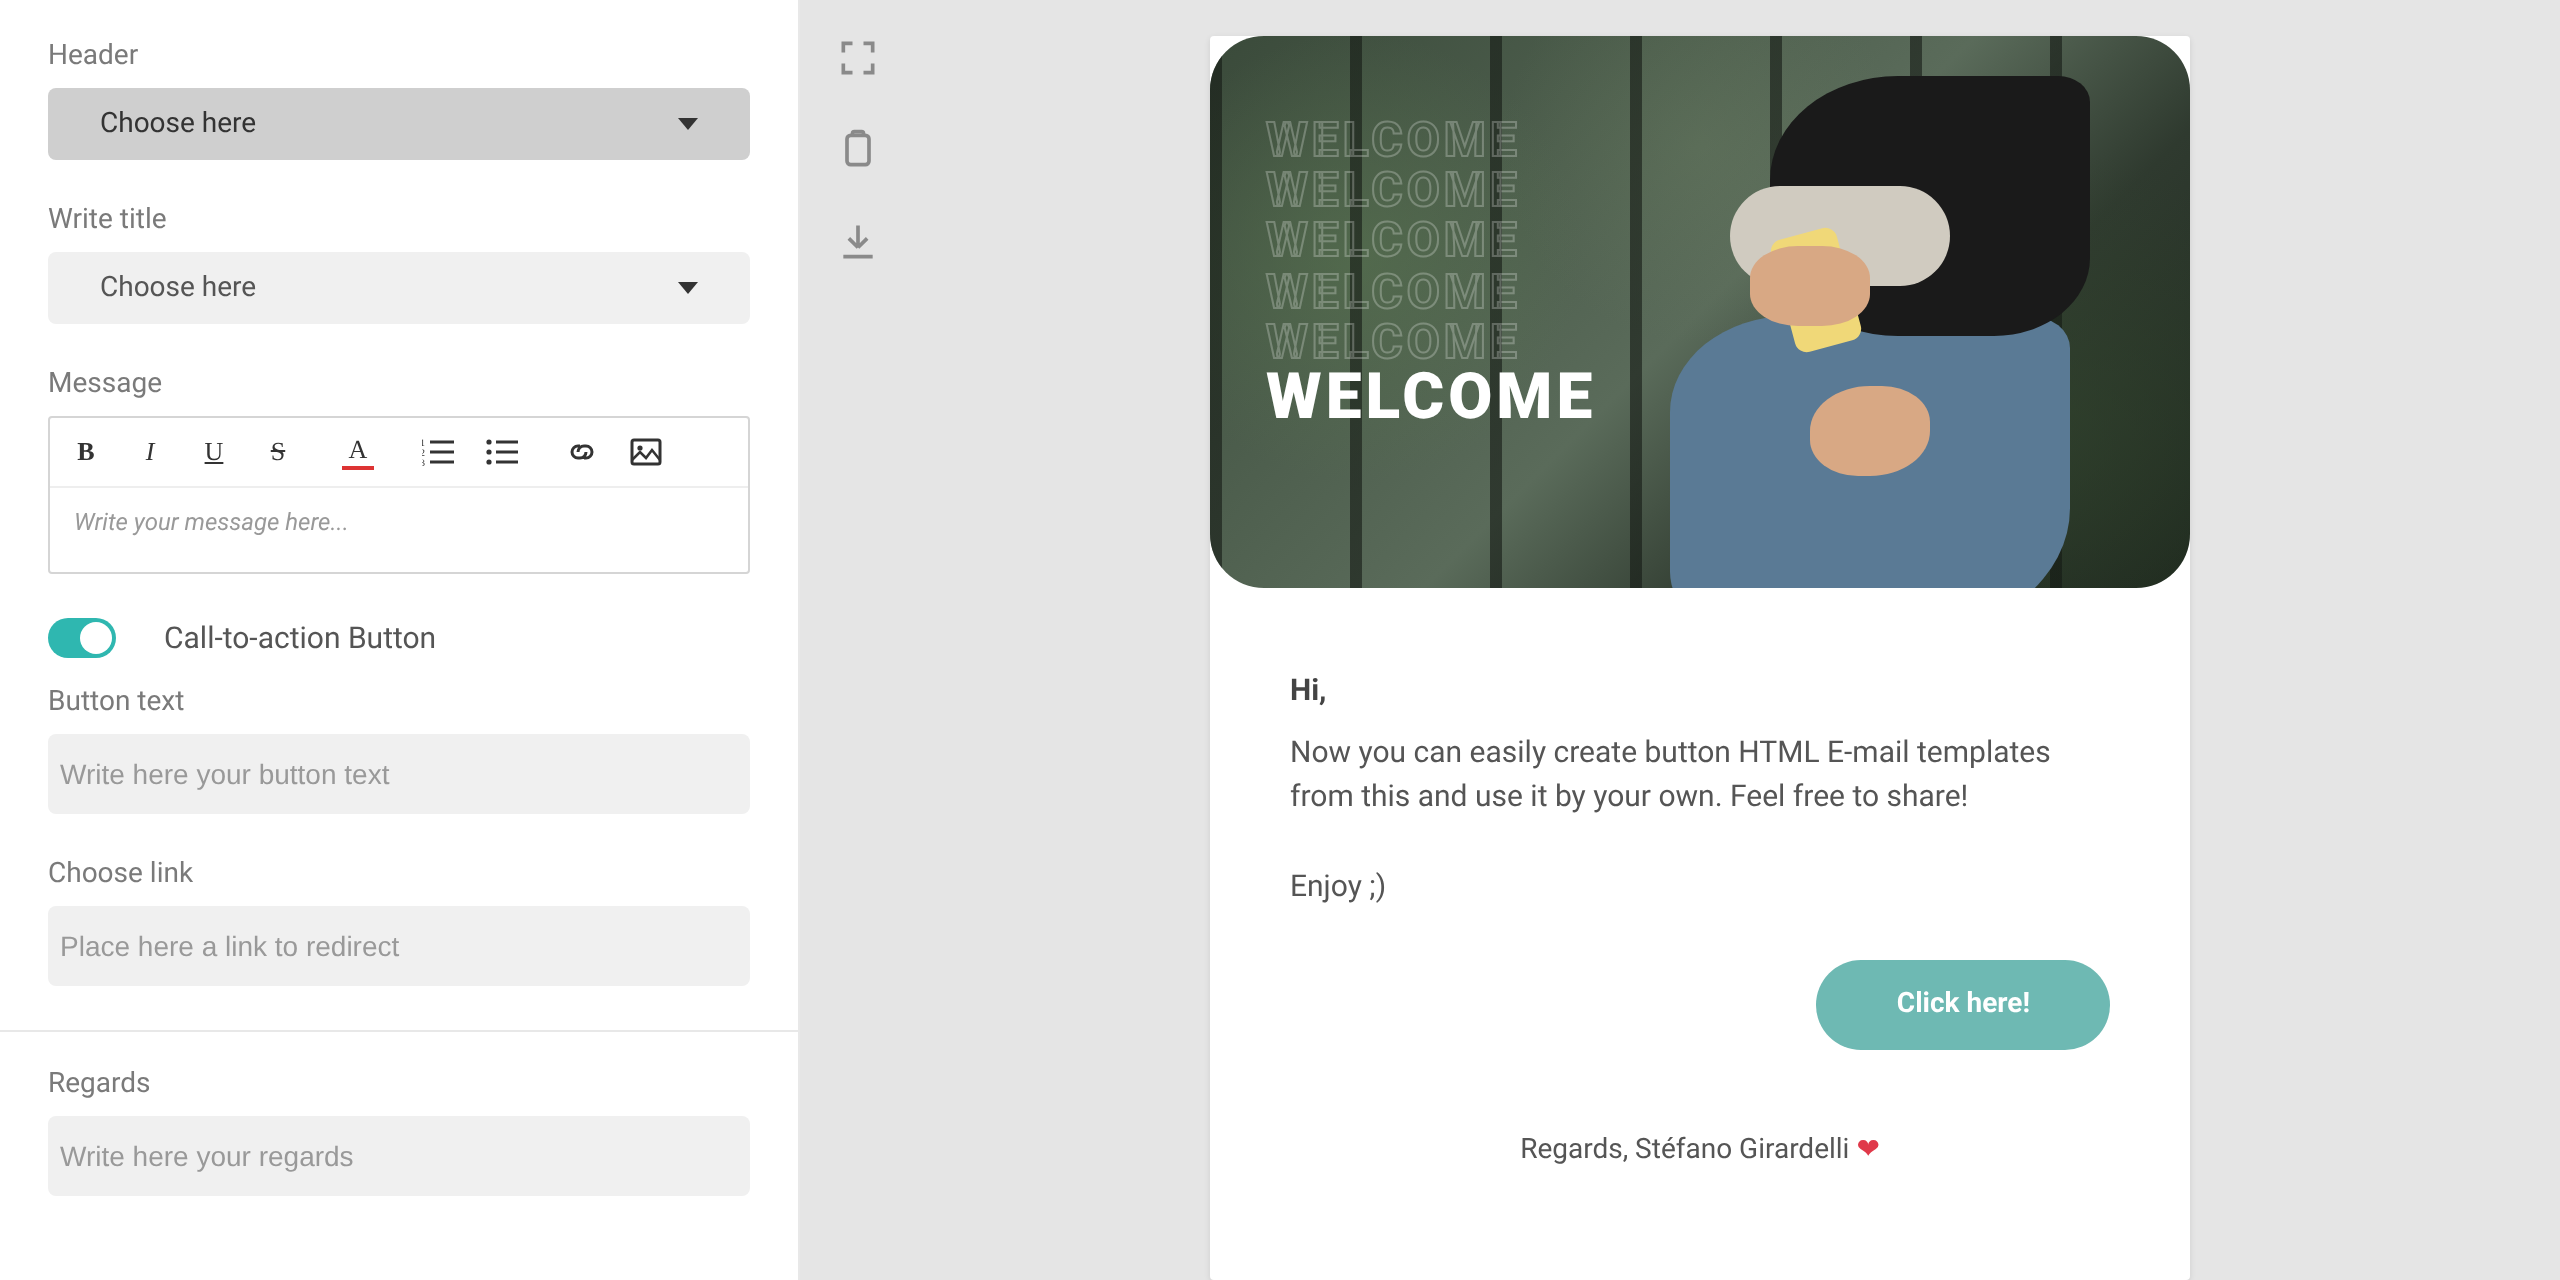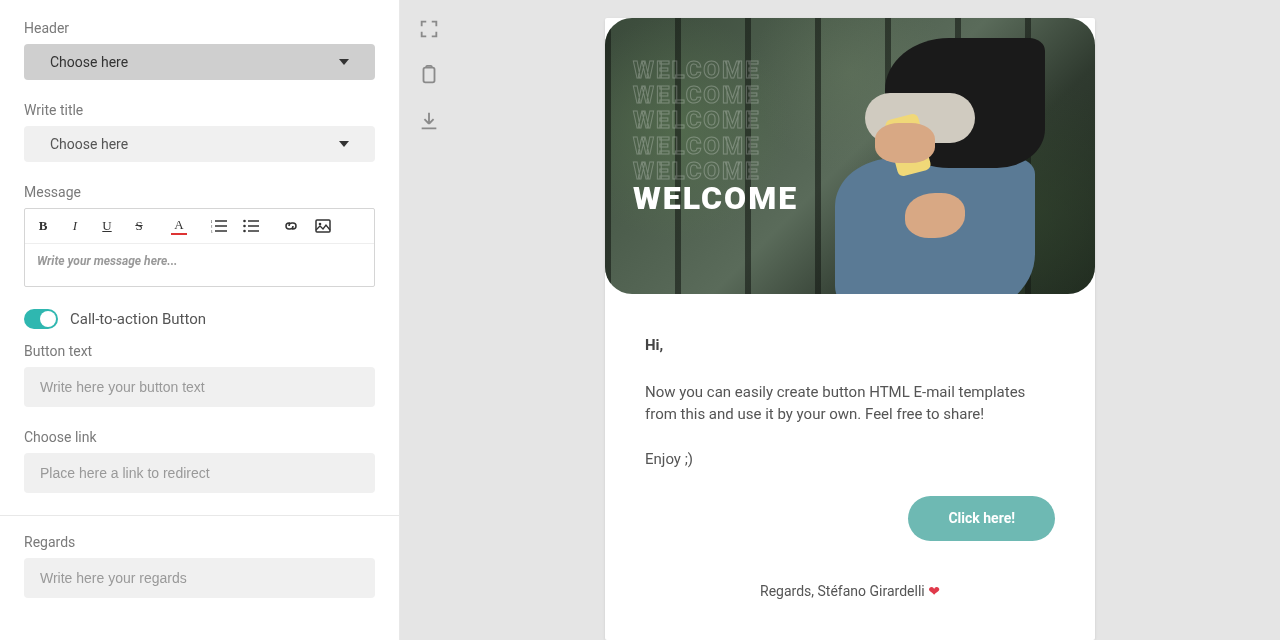--- a/index.html
+++ b/index.html
@@ -65,23 +65,22 @@
     color: #333;
     width: 16px;
     text-align: center;
   }
   .rte-btn.icon svg { display: block; }
   .rte-body {
     padding: 10px 12px 18px 12px;
     font-size: 12px;
     font-style: italic;
     color: #999;
-    font-weight: bold;
-  }
-  .toggle-row { display: flex; align-items: center; gap: 12px; margin-bottom: 14px; }
+  }
+  .toggle-row { display: flex; align-items: center; gap: 24px; margin-bottom: 14px; }
   .toggle {
     width: 34px; height: 20px;
     background: #2fb7b0;
     border-radius: 10px;
     position: relative;
     cursor: pointer;
   }
   .toggle::after {
     content: "";
     position: absolute;
@@ -90,21 +89,21 @@
     background: #fff;
     border-radius: 50%;
   }
   .toggle-label { font-size: 15px; color: #555; }
   .text-input {
     width: 100%;
     height: 40px;
     border: none;
     background: #f0f0f0;
     border-radius: 4px;
-    padding: 0 16px;
+    padding: 0 6px;
     font-size: 14px;
     color: #555;
   }
   .text-input::placeholder { color: #999; }
   .divider {
     margin: 6px -24px 18px -24px;
     height: 1px;
     background: #e8e8e8;
   }
 
@@ -229,21 +228,21 @@
     color: #fff;
     line-height: 1;
     margin-top: -2px;
   }
   .email-body {
     padding: 40px 40px 30px 40px;
     font-size: 15px;
     color: #555;
     line-height: 1.5;
   }
-  .greet { font-weight: 700; color: #444; margin-bottom: 24px; }
+  .greet { font-weight: 700; color: #444; margin-bottom: 8px; }
   .msg { margin-bottom: 22px; }
   .cta-wrap { text-align: right; margin: 26px 0 40px 0; }
   .cta {
     display: inline-block;
     background: #6eb9b3;
     color: #fff;
     font-weight: 700;
     font-size: 14px;
     padding: 12px 40px;
     border-radius: 999px;

